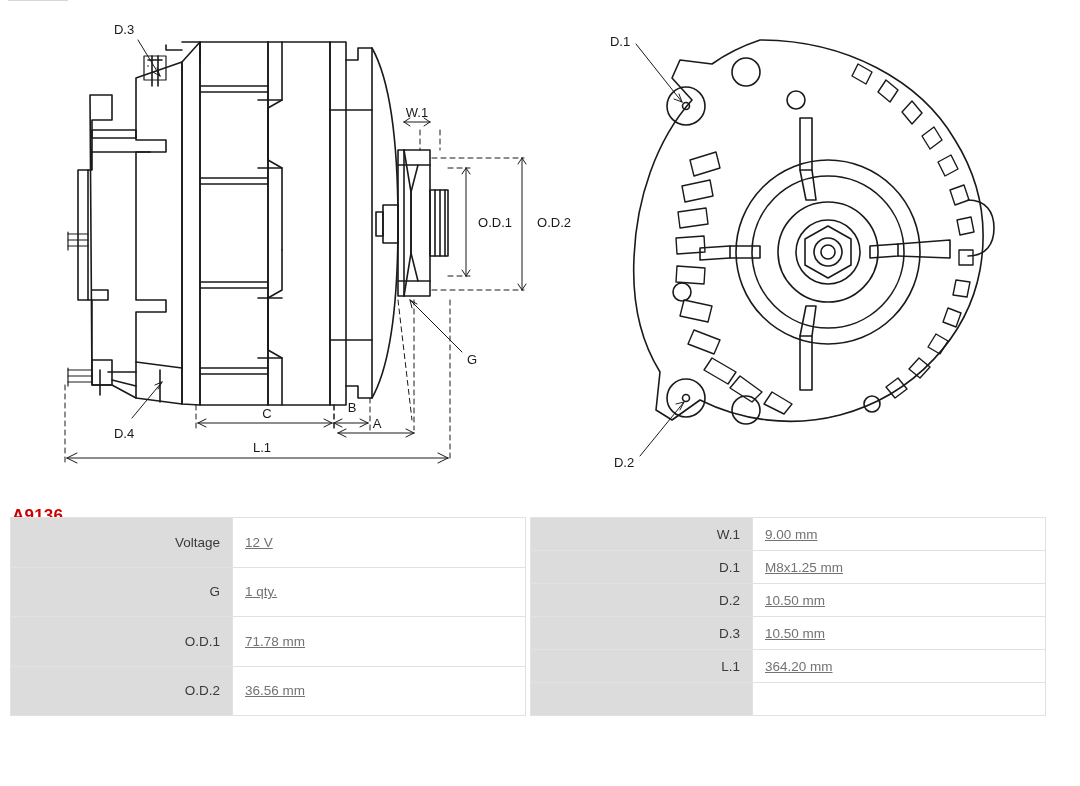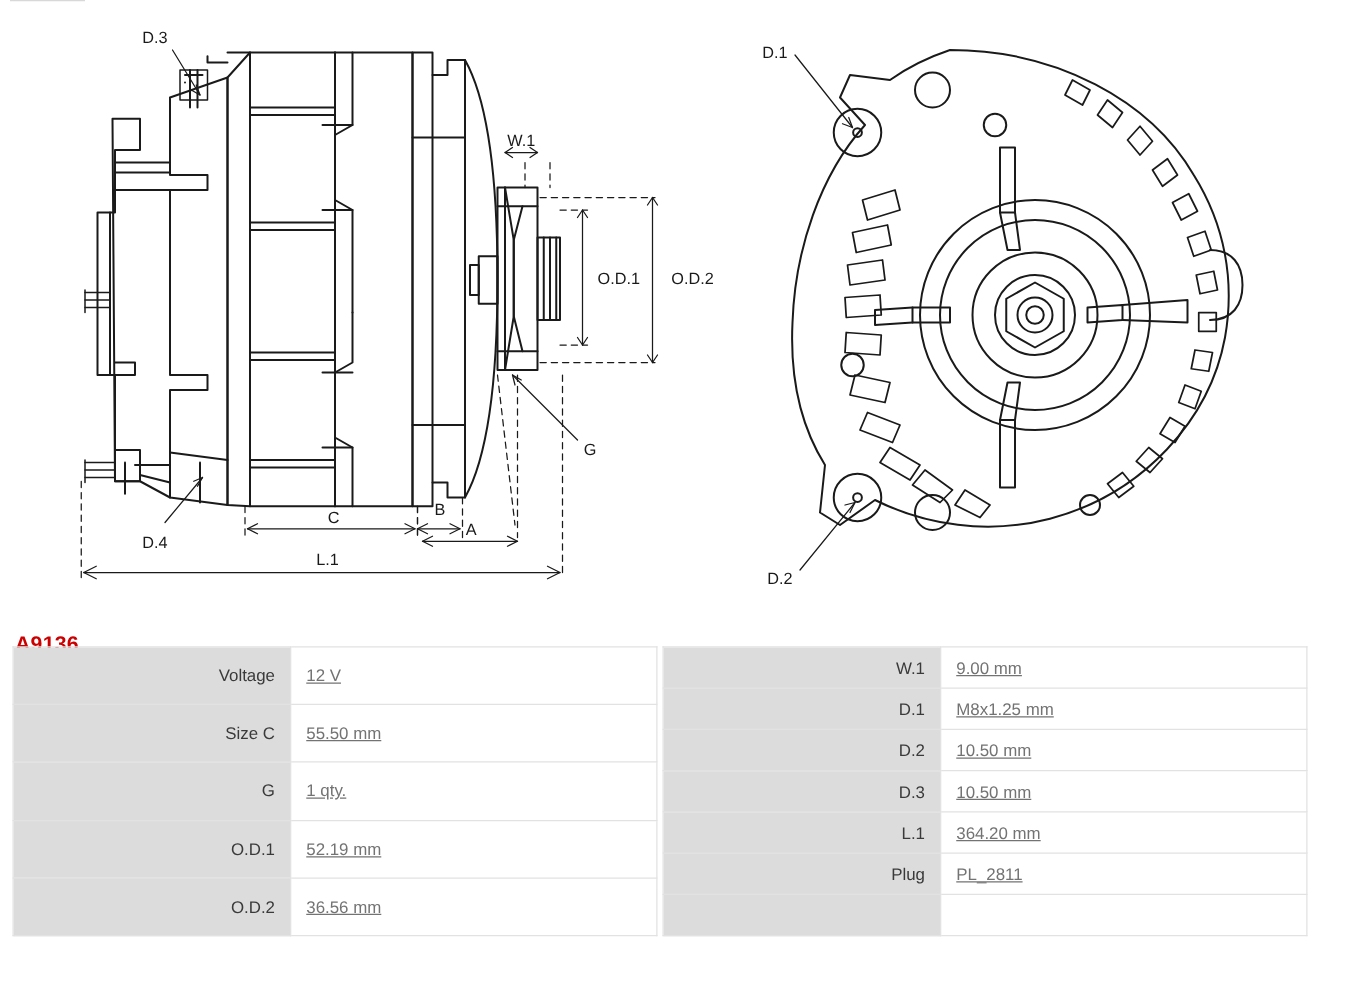--- a/index.html
+++ b/index.html
@@ -321,30 +321,26 @@
 
   <div class="spec-tables">
 
     <table class="spec">
       <tbody>
         <tr>
           <td class="label">Voltage</td>
           <td class="value">12 V</td>
         </tr>
         <tr>
-          <td class="label">Size C</td>
-          <td class="value">55.50 mm</td>
-        </tr>
-        <tr>
           <td class="label">G</td>
           <td class="value">1 qty.</td>
         </tr>
         <tr>
           <td class="label">O.D.1</td>
-          <td class="value">52.19 mm</td>
+          <td class="value">71.78 mm</td>
         </tr>
         <tr>
           <td class="label">O.D.2</td>
           <td class="value">36.56 mm</td>
         </tr>
       </tbody>
     </table>
 
     <table class="spec">
       <tbody>
@@ -362,24 +358,20 @@
         </tr>
         <tr>
           <td class="label">D.3</td>
           <td class="value">10.50 mm</td>
         </tr>
         <tr>
           <td class="label">L.1</td>
           <td class="value">364.20 mm</td>
         </tr>
         <tr>
-          <td class="label">Plug</td>
-          <td class="value">PL_2811</td>
-        </tr>
-        <tr>
           <td class="empty-label"></td>
           <td class="empty-value"></td>
         </tr>
       </tbody>
     </table>
 
   </div>
 </div>
 
 </body></html>

